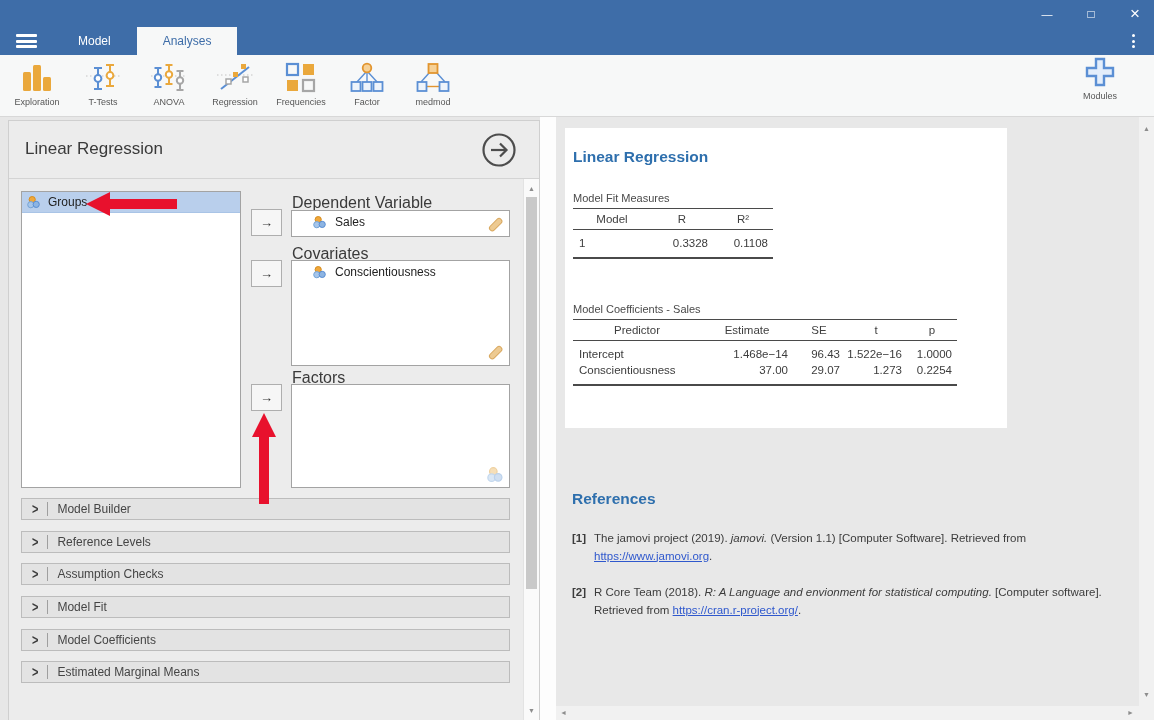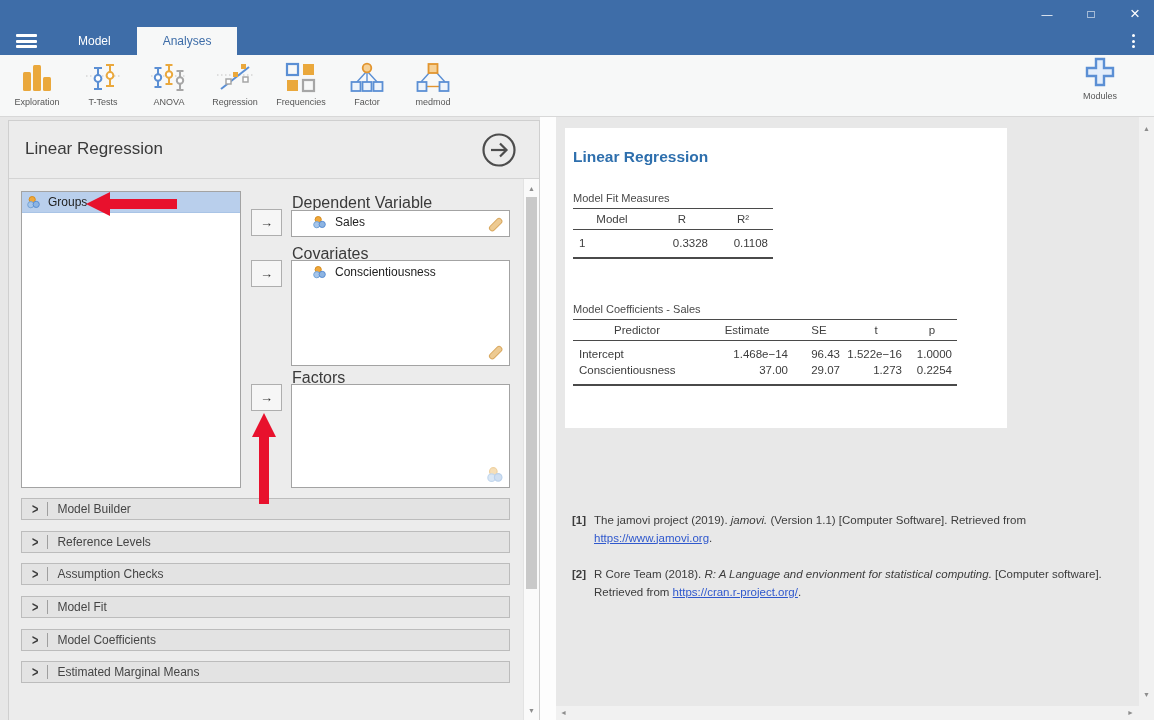--- a/index.html
+++ b/index.html
@@ -430,20 +430,21 @@
           <td class="ar">37.00</td>
           <td class="ar">29.07</td>
           <td class="ar">1.273</td>
           <td class="ar">0.2254</td>
         </tr>
       </tbody>
     </table>
   </div>
 
   <div class="refs">
+    <div class="res-h2">References</div>
 
     <div class="refitem">
       <span class="refnum">[1]</span>
       <span class="reftext"><span>The jamovi project (2019). </span><i>jamovi.</i><span> (Version 1.1) [Computer Software]. Retrieved from</span><br>
         <span></span><a>https://www.jamovi.org</a><span>.</span>
       </span>
     </div>
 
     <div class="refitem second">
       <span class="refnum">[2]</span>

